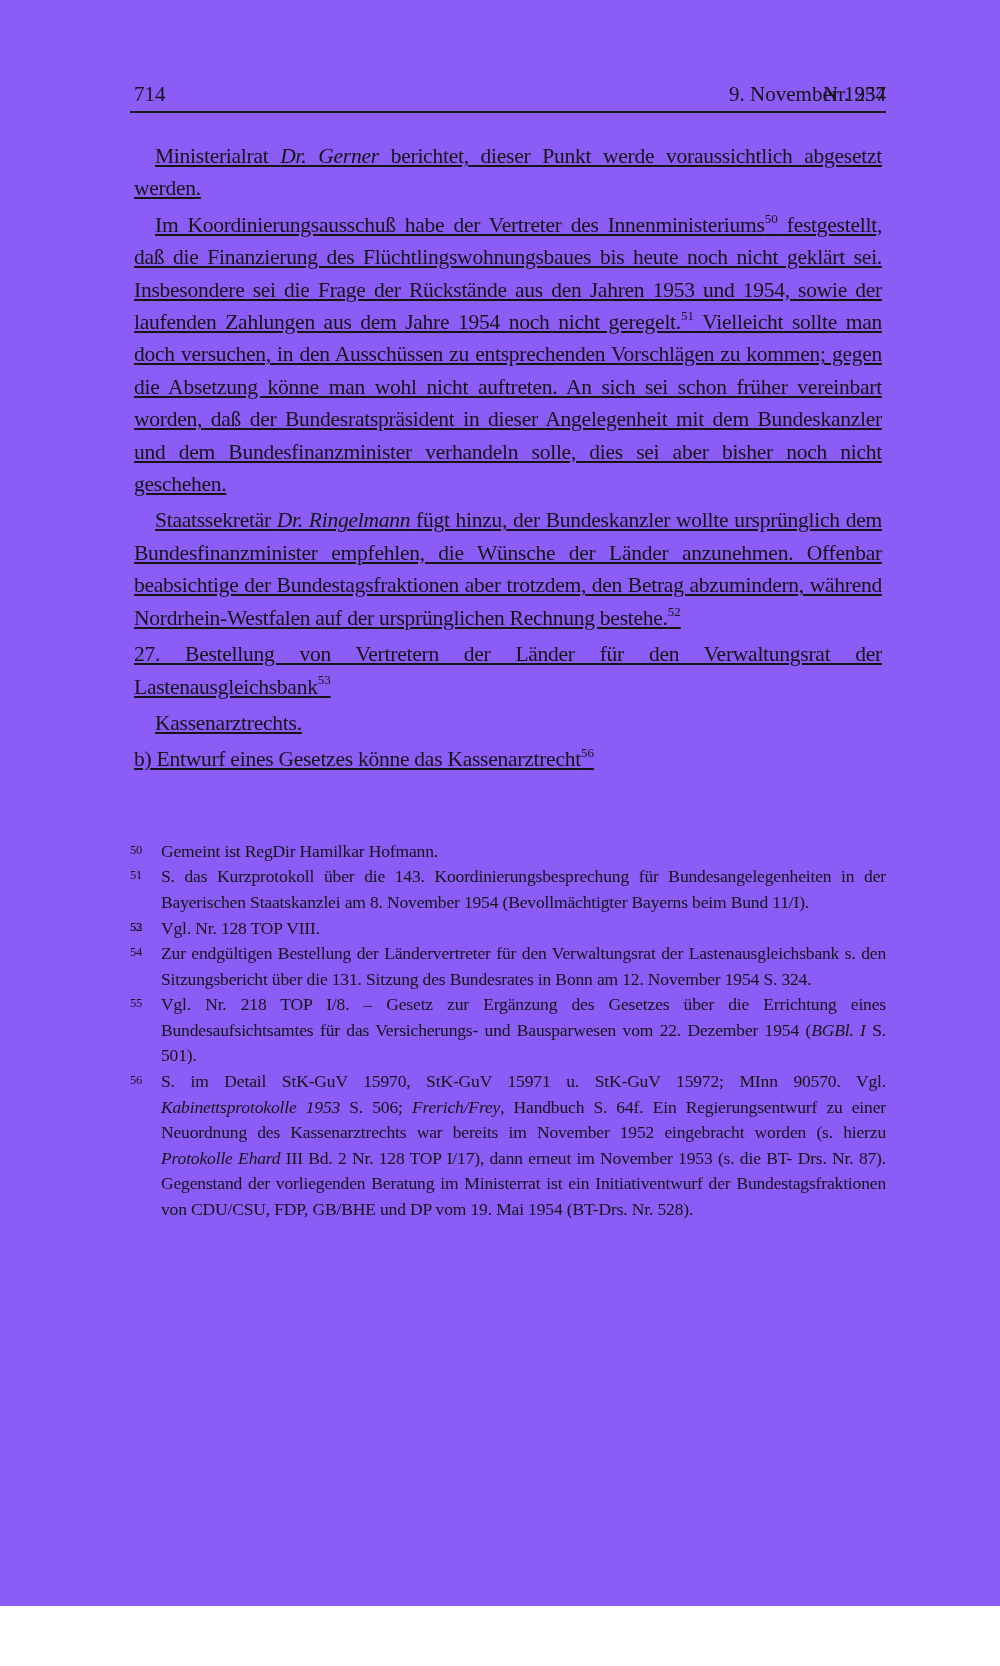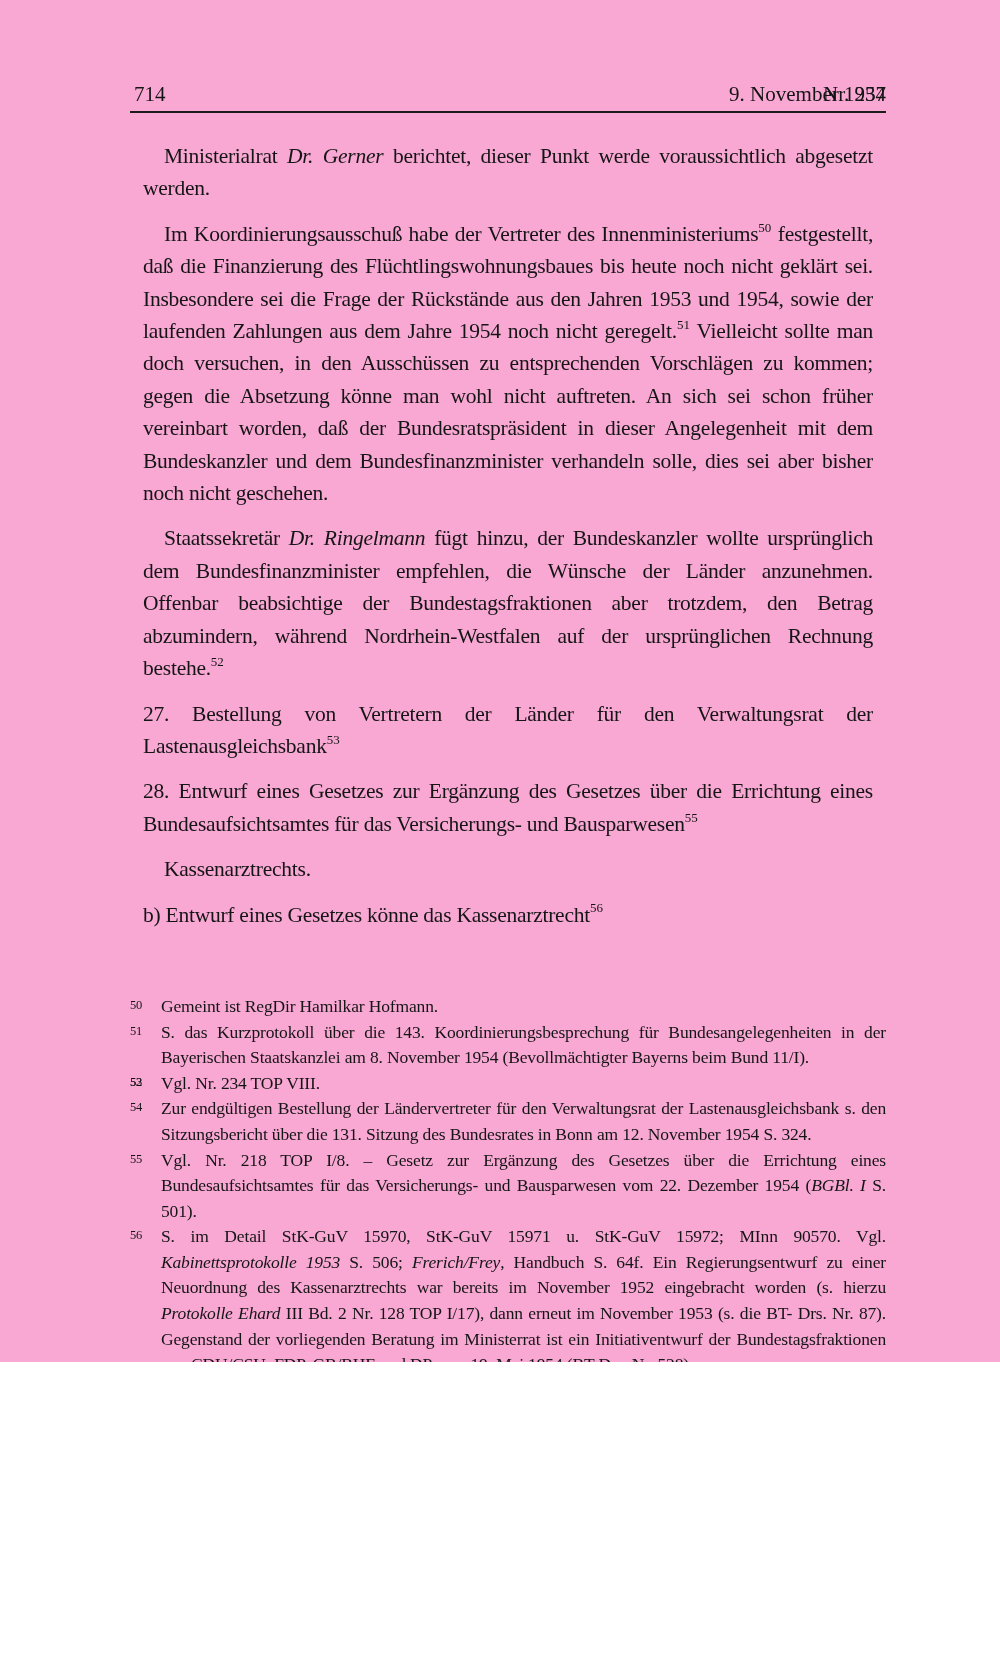--- a/index.html
+++ b/index.html
@@ -3,22 +3,22 @@
 <meta charset="utf-8">
 <style>
   html, body {
     margin: 0;
     padding: 0;
     background: #ffffff;
   }
   .page {
     position: relative;
     width: 1000px;
-    height: 1362px;
-    background: #f9a8d4;
+    height: 1606px;
+    background: #8b5cf6;
     font-family: "Liberation Serif", serif;
     color: #151515;
     overflow: hidden;
   }
   .content {
     position: absolute;
     left: 130px;
     top: 82px;
     width: 756px;
   }
@@ -36,21 +36,21 @@
     border-bottom: 2px solid #1c1c1c;
     width: 100%;
   }
   .body-text {
     margin-top: 27px;
     font-size: 21.5px;
     line-height: 32.4px;
     letter-spacing: -0.25px;
     text-align: justify;
   }
-  .body-text p { margin: 13px; }
+  .body-text p { margin: 4px; text-decoration: underline; }
   .body-text p.indent { text-indent: 21px; }
   sup.fnref {
     font-size: 13px;
     letter-spacing: 0;
     line-height: 0;
     position: relative;
     top: -1px;
     vertical-align: super;
   }
   .footnotes {
@@ -83,29 +83,28 @@
       <span class="header-date">9. November 1954</span>
       <span class="header-issue">Nr. 237</span>
     </div>
     <div class="header-rule"></div>
 
     <div class="body-text" id="body-text">
         <p class="indent"><span>Ministerialrat </span><i>Dr. Gerner</i><span> berichtet, dieser Punkt werde voraussichtlich abgesetzt werden.</span></p>
         <p class="indent"><span>Im Koordinierungsausschuß habe der Vertreter des Innenministeriums</span><sup class="fnref">50</sup><span> festgestellt, daß die Finanzierung des Flüchtlingswohnungsbaues bis heute noch nicht geklärt sei. Insbesondere sei die Frage der Rückstände aus den Jahren 1953 und 1954, sowie der laufenden Zahlungen aus dem Jahre 1954 noch nicht geregelt.</span><sup class="fnref">51</sup><span> Vielleicht sollte man doch versuchen, in den Ausschüssen zu entsprechenden Vorschlägen zu kommen; gegen die Absetzung könne man wohl nicht auftreten. An sich sei schon früher vereinbart worden, daß der Bundesratspräsident in dieser Angelegenheit mit dem Bundeskanzler und dem Bundesfinanzminister verhandeln solle, dies sei aber bisher noch nicht geschehen.</span></p>
         <p class="indent"><span>Staatssekretär </span><i>Dr. Ringelmann</i><span> fügt hinzu, der Bundeskanzler wollte ursprünglich dem Bundesfinanzminister empfehlen, die Wünsche der Länder anzunehmen. Offenbar beabsichtige der Bundestagsfraktionen aber trotzdem, den Betrag abzumindern, während Nordrhein-Westfalen auf der ursprünglichen Rechnung bestehe.</span><sup class="fnref">52</sup></p>
         <p><span>27. Bestellung von Vertretern der Länder für den Verwaltungsrat der Lastenausgleichsbank</span><sup class="fnref">53</sup></p>
-        <p><span>28. Entwurf eines Gesetzes zur Ergänzung des Gesetzes über die Errichtung eines Bundesaufsichtsamtes für das Versicherungs- und Bausparwesen</span><sup class="fnref">55</sup></p>
         <p class="indent"><span>Kassenarztrechts.</span></p>
         <p><span>b) Entwurf eines Gesetzes könne das Kassenarztrecht</span><sup class="fnref">56</sup></p>
       </div>
 
     <div class="footnotes" id="footnotes">
         <div class="footnote"><span class="fn-num">50</span><span class="fn-text"><span>Gemeint ist RegDir Hamilkar Hofmann.</span></span></div>
         <div class="footnote"><span class="fn-num">51</span><span class="fn-text"><span>S. das Kurzprotokoll über die 143. Koordinierungsbesprechung für Bundesangelegenheiten in der Bayerischen Staatskanzlei am 8. November 1954 (Bevollmächtigter Bayerns beim Bund 11/I).</span></span></div>
         <div class="footnote"><span class="fn-num">52</span></div>
-        <div class="footnote"><span class="fn-num">53</span><span class="fn-text"><span>Vgl. Nr. 234 TOP VIII.</span></span></div>
+        <div class="footnote"><span class="fn-num">53</span><span class="fn-text"><span>Vgl. Nr. 128 TOP VIII.</span></span></div>
         <div class="footnote"><span class="fn-num">54</span><span class="fn-text"><span>Zur endgültigen Bestellung der Ländervertreter für den Verwaltungsrat der Lastenausgleichsbank s. den Sitzungsbericht über die 131. Sitzung des Bundesrates in Bonn am 12. November 1954 S. 324.</span></span></div>
         <div class="footnote"><span class="fn-num">55</span><span class="fn-text"><span>Vgl. Nr. 218 TOP I/8. – Gesetz zur Ergänzung des Gesetzes über die Errichtung eines Bundesaufsichtsamtes für das Versicherungs- und Bausparwesen vom 22. Dezember 1954 (</span><i>BGBl. I</i><span> S. 501).</span></span></div>
         <div class="footnote"><span class="fn-num">56</span><span class="fn-text"><span>S. im Detail StK-GuV 15970, StK-GuV 15971 u. StK-GuV 15972; MInn 90570. Vgl. </span><i>Kabinettsprotokolle 1953</i><span> S. 506; </span><i>Frerich/Frey</i><span>, Handbuch S. 64f. Ein Regierungsentwurf zu einer Neuordnung des Kassenarztrechts war bereits im November 1952 eingebracht worden (s. hierzu </span><i>Protokolle Ehard</i><span> III Bd. 2 Nr. 128 TOP I/17), dann erneut im November 1953 (s. die BT- Drs. Nr. 87). Gegenstand der vorliegenden Beratung im Ministerrat ist ein Initiativentwurf der Bundestagsfraktionen von CDU/CSU, FDP, GB/BHE und DP vom 19. Mai 1954 (BT-Drs. Nr. 528).</span></span></div>
       </div>
 
   </div>
 </div>
 
 </body></html>

